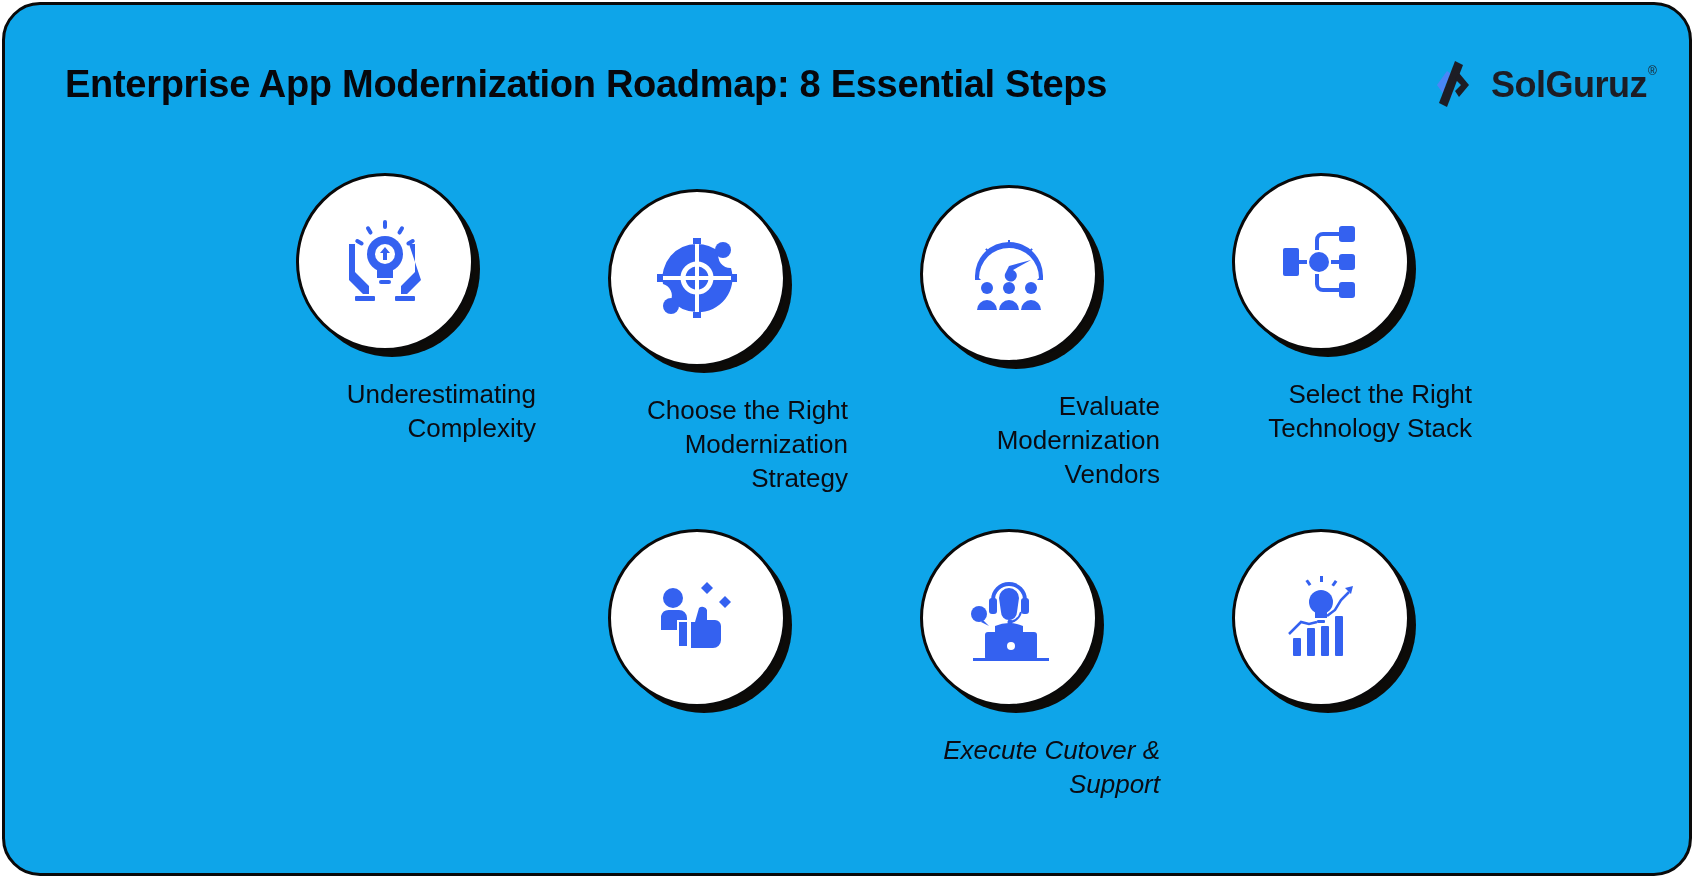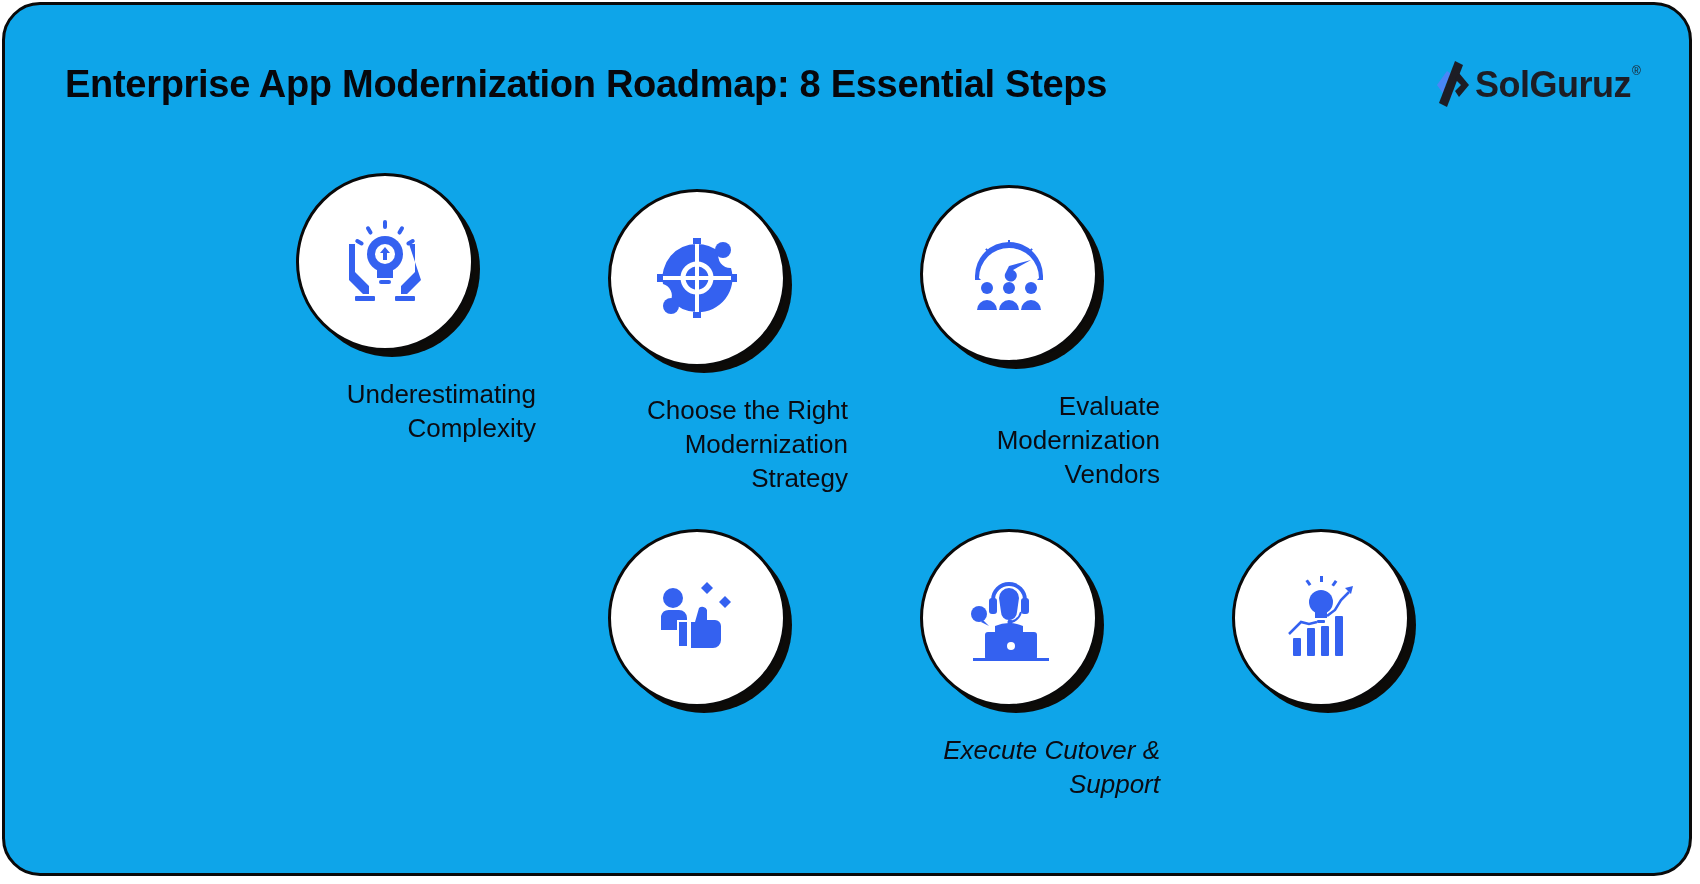--- a/index.html
+++ b/index.html
@@ -7,21 +7,21 @@
   .frame {
     position:absolute; left:2px; top:2px; width:1690px; height:874px;
     background:#0ea5e9; border:3px solid #0a0a0a; border-radius:38px; box-sizing:border-box;
   }
   .title {
     position:absolute; left:60px; top:58px; font-size:38px; font-weight:700; color:#07070c;
     letter-spacing:-0.3px; white-space:nowrap;
   }
   .logo { position:absolute; left:1428px; top:52px; height:56px; display:flex; align-items:center; }
   .logo-mark { width:40px; height:56px; }
-  .logo-text { font-size:36px; font-weight:700; color:#1d1d25; margin-left:2px; letter-spacing:-0.5px; }
+  .logo-text { font-size:36px; font-weight:700; color:#1d1d25; margin-left:18px; letter-spacing:-0.5px; }
   .logo-reg { font-size:12px; color:#1d1d25; position:relative; top:-14px; margin-left:1px; }
 
   .step { position:absolute; width:300px; text-align:right; }
   .circle-wrap { position:relative; width:180px; height:180px; margin:0 auto; }
   .shadow { position:absolute; left:8px; top:8px; width:176px; height:176px; border-radius:50%; background:#0d0b08; }
   .circle {
     position:absolute; left:0; top:0; width:172px; height:172px; border-radius:50%;
     background:#ffffff; border:3px solid #0a0a0a; display:flex; align-items:center; justify-content:center;
   }
   .circle svg { width:96px; height:96px; }
@@ -113,20 +113,40 @@
           <circle cx="70" cy="62" r="6"></circle>
             <path d="M60 84 A10 10 0 0 1 80 84 Z"></path>
         </svg>
       </div>
     </div>
     <div class="label">Evaluate
 Modernization
 Vendors</div>
   </div>
 
+  <div class="step" style="left:1167px; top:168px;">
+    <div class="circle-wrap">
+      <div class="shadow"></div>
+      <div class="circle">
+        <svg viewBox="0 0 96 96" fill="#3461f0">
+          <rect x="10" y="34" width="16" height="28" rx="2"></rect>
+          <rect x="26" y="46" width="8" height="4"></rect>
+          <circle cx="46" cy="48" r="10"></circle>
+          <rect x="58" y="46" width="8" height="4"></rect>
+          <rect x="66" y="40" width="16" height="16" rx="3"></rect>
+          <path d="M42 36 V26 A8 8 0 0 1 50 18 H66 V22 H50 A4 4 0 0 0 46 26 V36 Z"></path>
+          <rect x="66" y="12" width="16" height="16" rx="3"></rect>
+          <path d="M42 60 V70 A8 8 0 0 0 50 78 H66 V74 H50 A4 4 0 0 1 46 70 V60 Z"></path>
+          <rect x="66" y="68" width="16" height="16" rx="3"></rect>
+        </svg>
+      </div>
+    </div>
+    <div class="label">Select the Right
+Technology Stack</div>
+  </div>
 
 
   <div class="step" style="left:543px; top:524px;">
     <div class="circle-wrap">
       <div class="shadow"></div>
       <div class="circle">
         <svg viewBox="0 0 96 96" fill="#3461f0">
           <circle cx="24" cy="28" r="10"></circle>
           <path d="M12 46 A8 8 0 0 1 20 40 H30 A8 8 0 0 1 38 48 V50 H28 V60 H12 Z"></path>
           <rect x="30" y="52" width="8" height="24"></rect>

